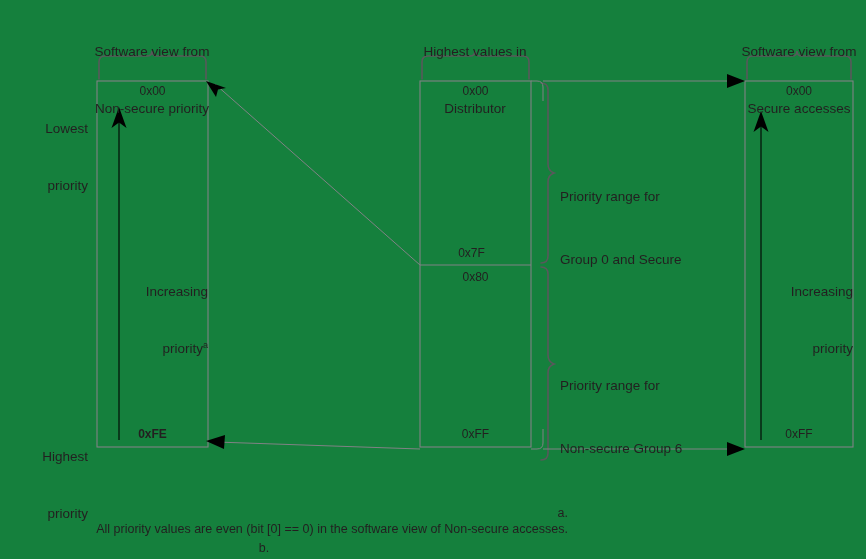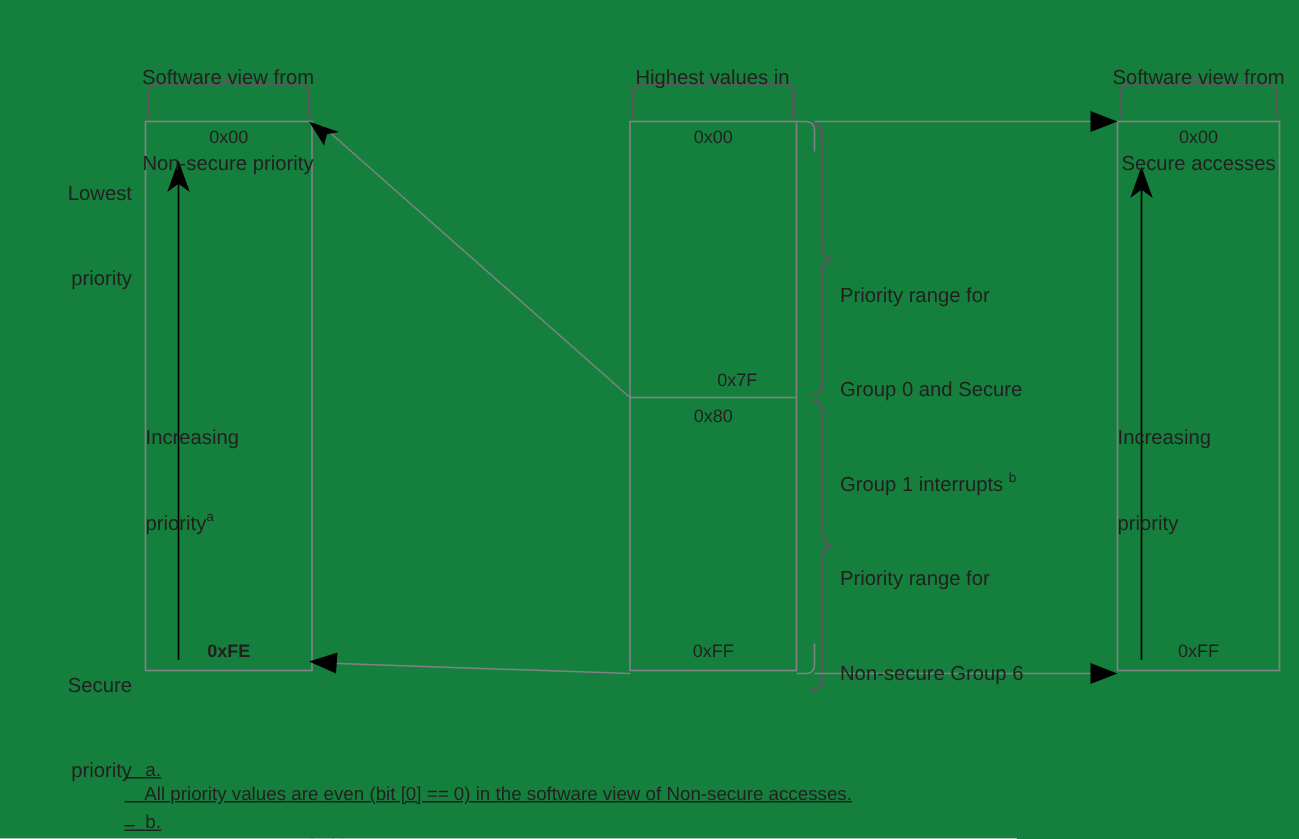--- a/index.html
+++ b/index.html
@@ -24,21 +24,21 @@
     top: 0;
     width: 866px;
     height: 559px;
   }
   .lbl {
     position: absolute;
     font-size: 13.5px;
     line-height: 17px;
     color: #231f20;
     white-space: pre;
-    text-align: left;
+    text-align: right;
   }
   .hdr {
     font-size: 13.5px;
     line-height: 19px;
     text-align: center;
   }
   .val {
     font-size: 12px;
     text-align: center;
   }
@@ -50,23 +50,22 @@
   .brace-text {
     font-size: 13.5px;
     line-height: 21px;
     text-align: left;
   }
   .foot {
     position: absolute;
     font-size: 12.5px;
     line-height: 16px;
     color: #231f20;
-    text-align: left;
+    text-align: right;
     white-space: pre;
-    text-decoration: underline;
   }
   sup.fn {
     font-size: 9px;
     vertical-align: super;
     line-height: 0;
   }
 </style>
 </head>
 <body>
 
@@ -134,60 +133,60 @@
     </g>
   </svg>
 
   <div class="lbl hdr" style="left:72px; top:4px; width:160px;">
     <div>Software view from</div>
     <div>Non-secure priority</div>
   </div>
 
   <div class="lbl hdr" style="left:395px; top:4px; width:160px;">
     <div>Highest values in</div>
+    <div>Distributor</div>
   </div>
 
   <div class="lbl hdr" style="left:719px; top:4px; width:160px;">
     <div>Software view from</div>
     <div>Secure accesses</div>
   </div>
 
   <div class="lbl side" style="left:10px; top:81px; width:78px;">
     <div>Lowest</div>
     <div>priority</div>
   </div>
 
   <div class="lbl side" style="left:10px; top:409px; width:78px;">
-    <div>Secure</div>
+    <div>Highest</div>
     <div>priority</div>
   </div>
 
   <div class="lbl val" style="left:97px; top:83px; width:111px;">0x00</div>
   <div class="lbl val" style="left:97px; top:426px; width:111px;font-weight:bold;">0xFE</div>
   <div class="lbl" style="left:97px; top:244px; width:111px; line-height:19px;">
     <div>Increasing</div>
     <div><span>priority</span><sup class="fn">a</sup></div>
   </div>
 
   <div class="lbl val" style="left:420px; top:83px; width:111px;">0x00</div>
-  <div class="lbl val" style="left:436px; top:245px; width:111px;">0x7F</div>
+  <div class="lbl val" style="left:416px; top:245px; width:111px;">0x7F</div>
   <div class="lbl val" style="left:420px; top:269px; width:111px;">0x80</div>
   <div class="lbl val" style="left:420px; top:426px; width:111px;">0xFF</div>
 
   <div class="lbl val" style="left:745px; top:83px; width:108px;">0x00</div>
   <div class="lbl val" style="left:745px; top:426px; width:108px;">0xFF</div>
   <div class="lbl" style="left:745px; top:244px; width:108px; line-height:19px;">
     <div>Increasing</div>
     <div>priority</div>
   </div>
 
   <div class="lbl brace-text" style="left:560px; top:144px; width:180px;">
     <div>Priority range for</div>
     <div>Group 0 and Secure</div>
-    <div><span>Group 1 interrupts</span> <sup class="fn">b</sup></div>
   </div>
 
   <div class="lbl brace-text" style="left:560px; top:333px; width:180px;">
     <div>Priority range for</div>
     <div>Non-secure Group 6</div>
   </div>
 
   <div class="foot" style="left:83px; top:489px;">
     <span>a.</span>
     <span>All priority values are even (bit [0] == 0) in the software view of Non-secure accesses.</span>

